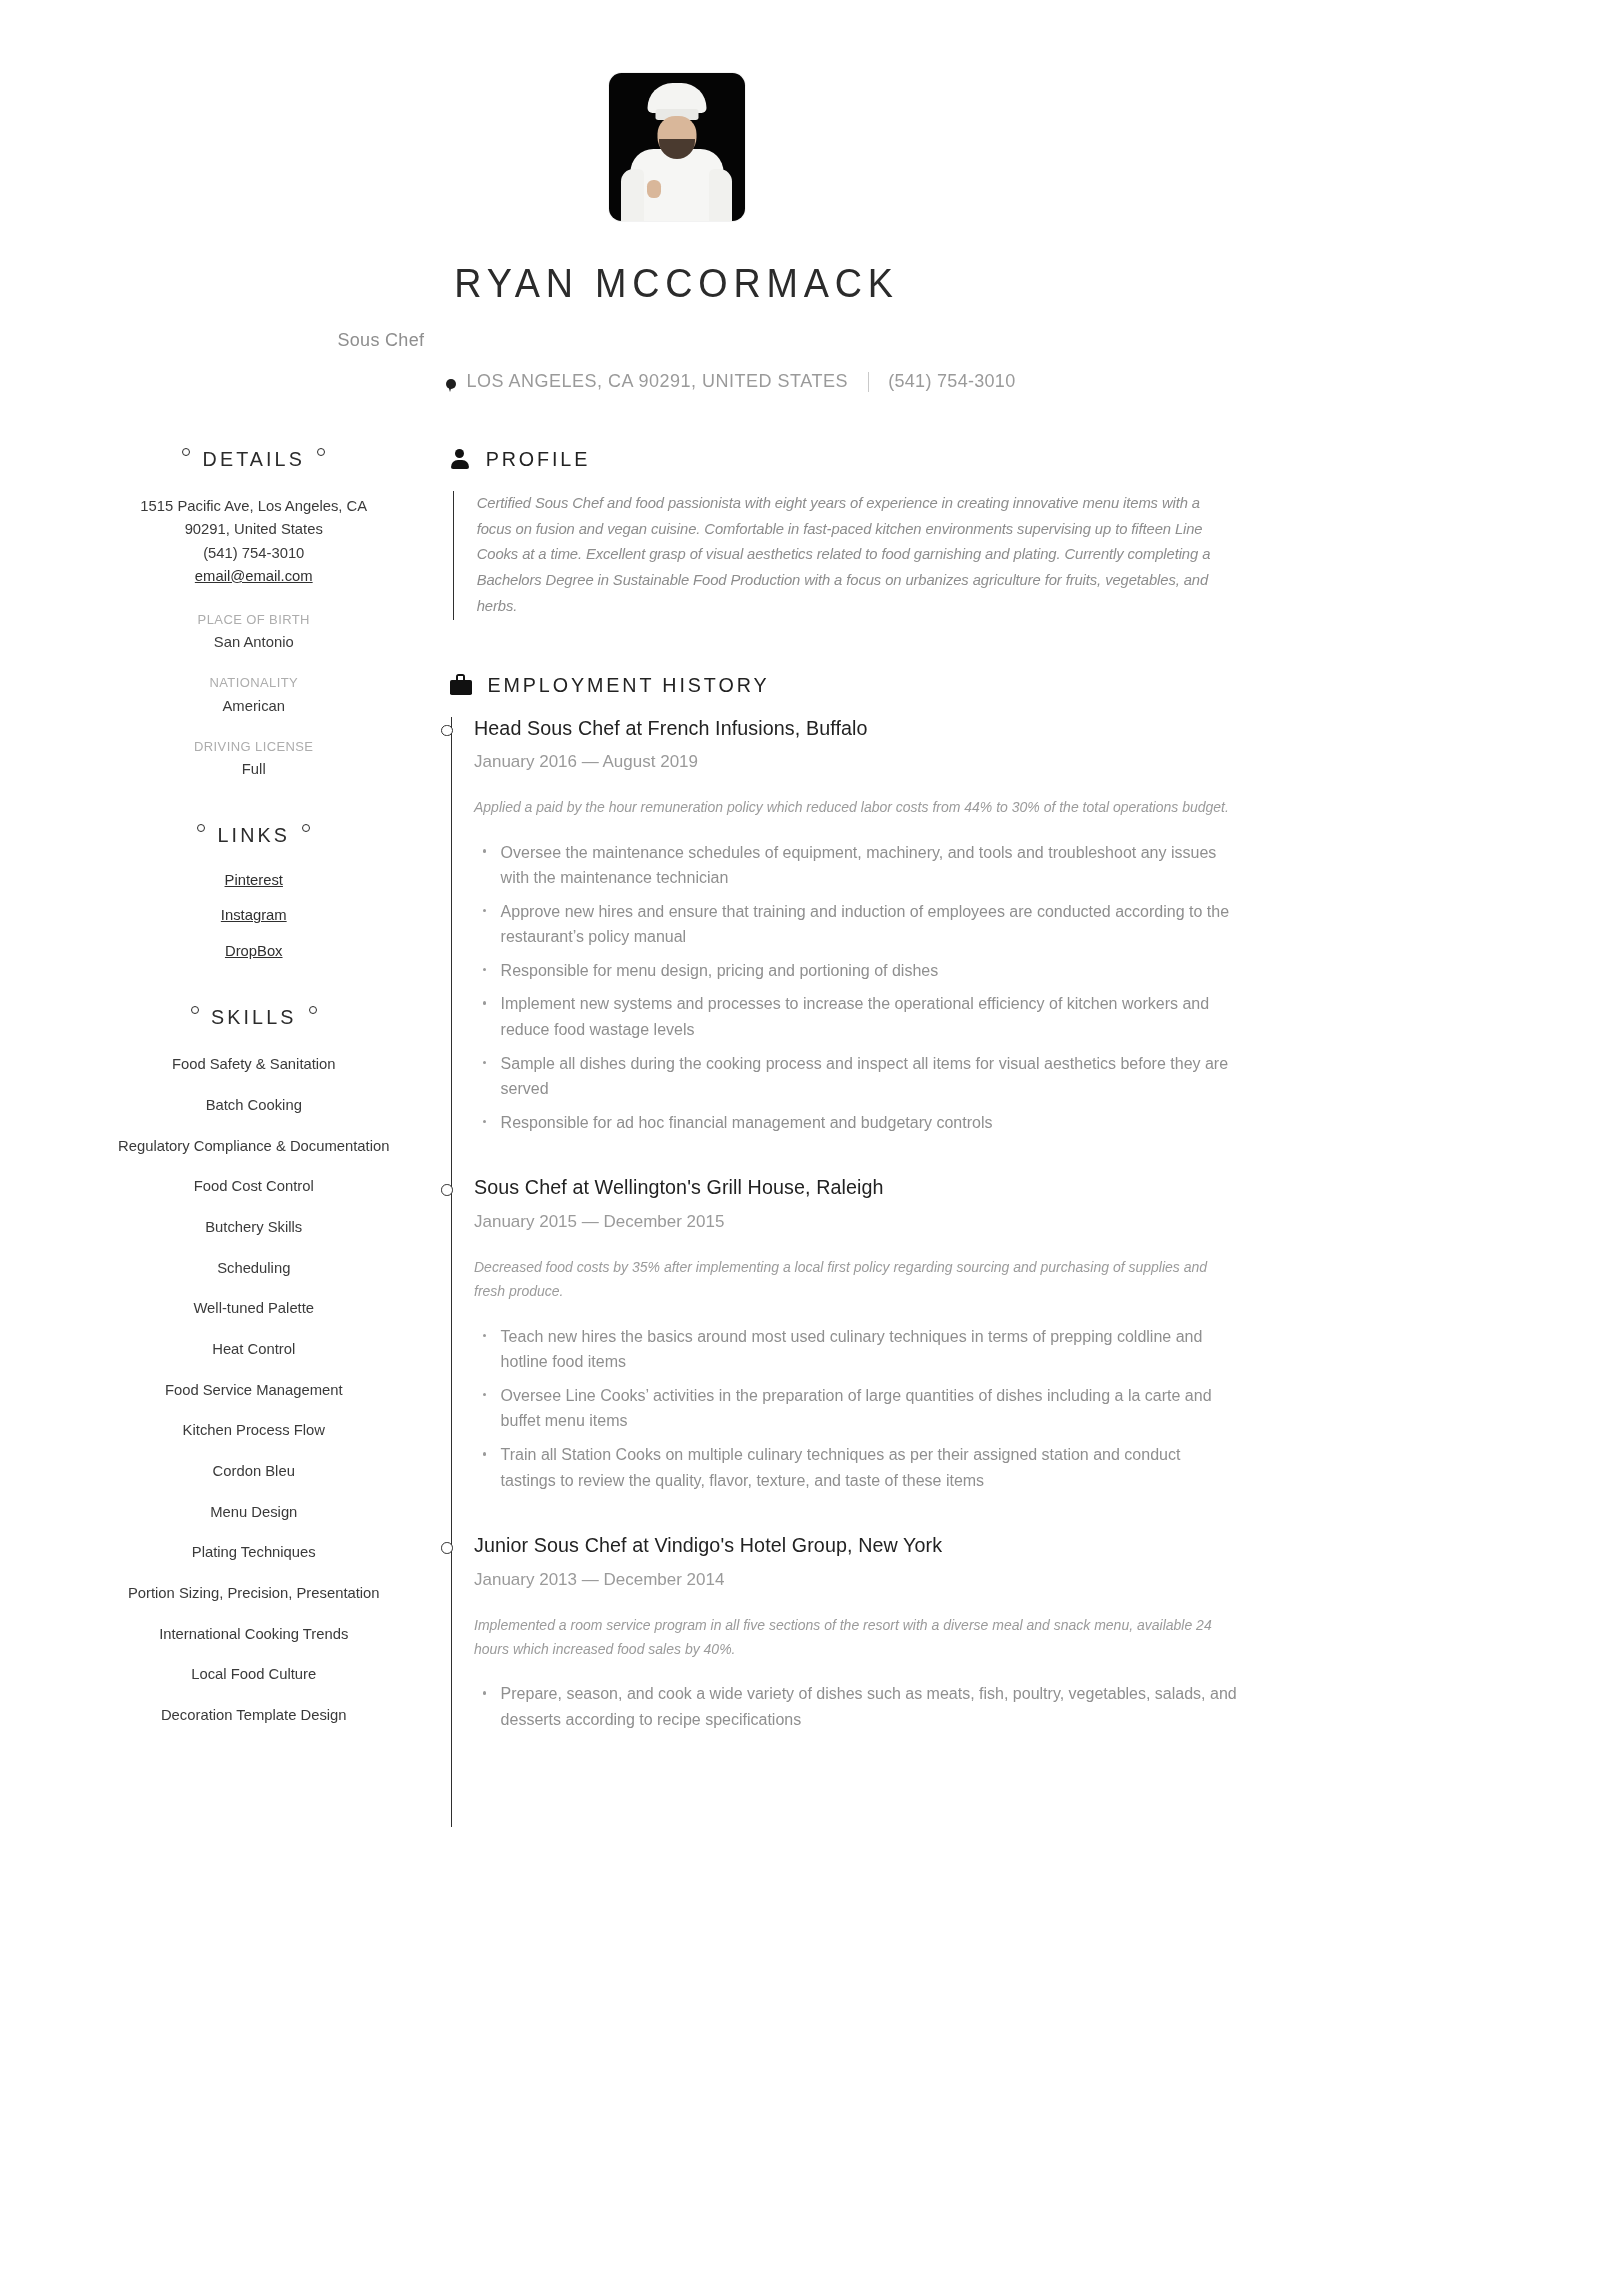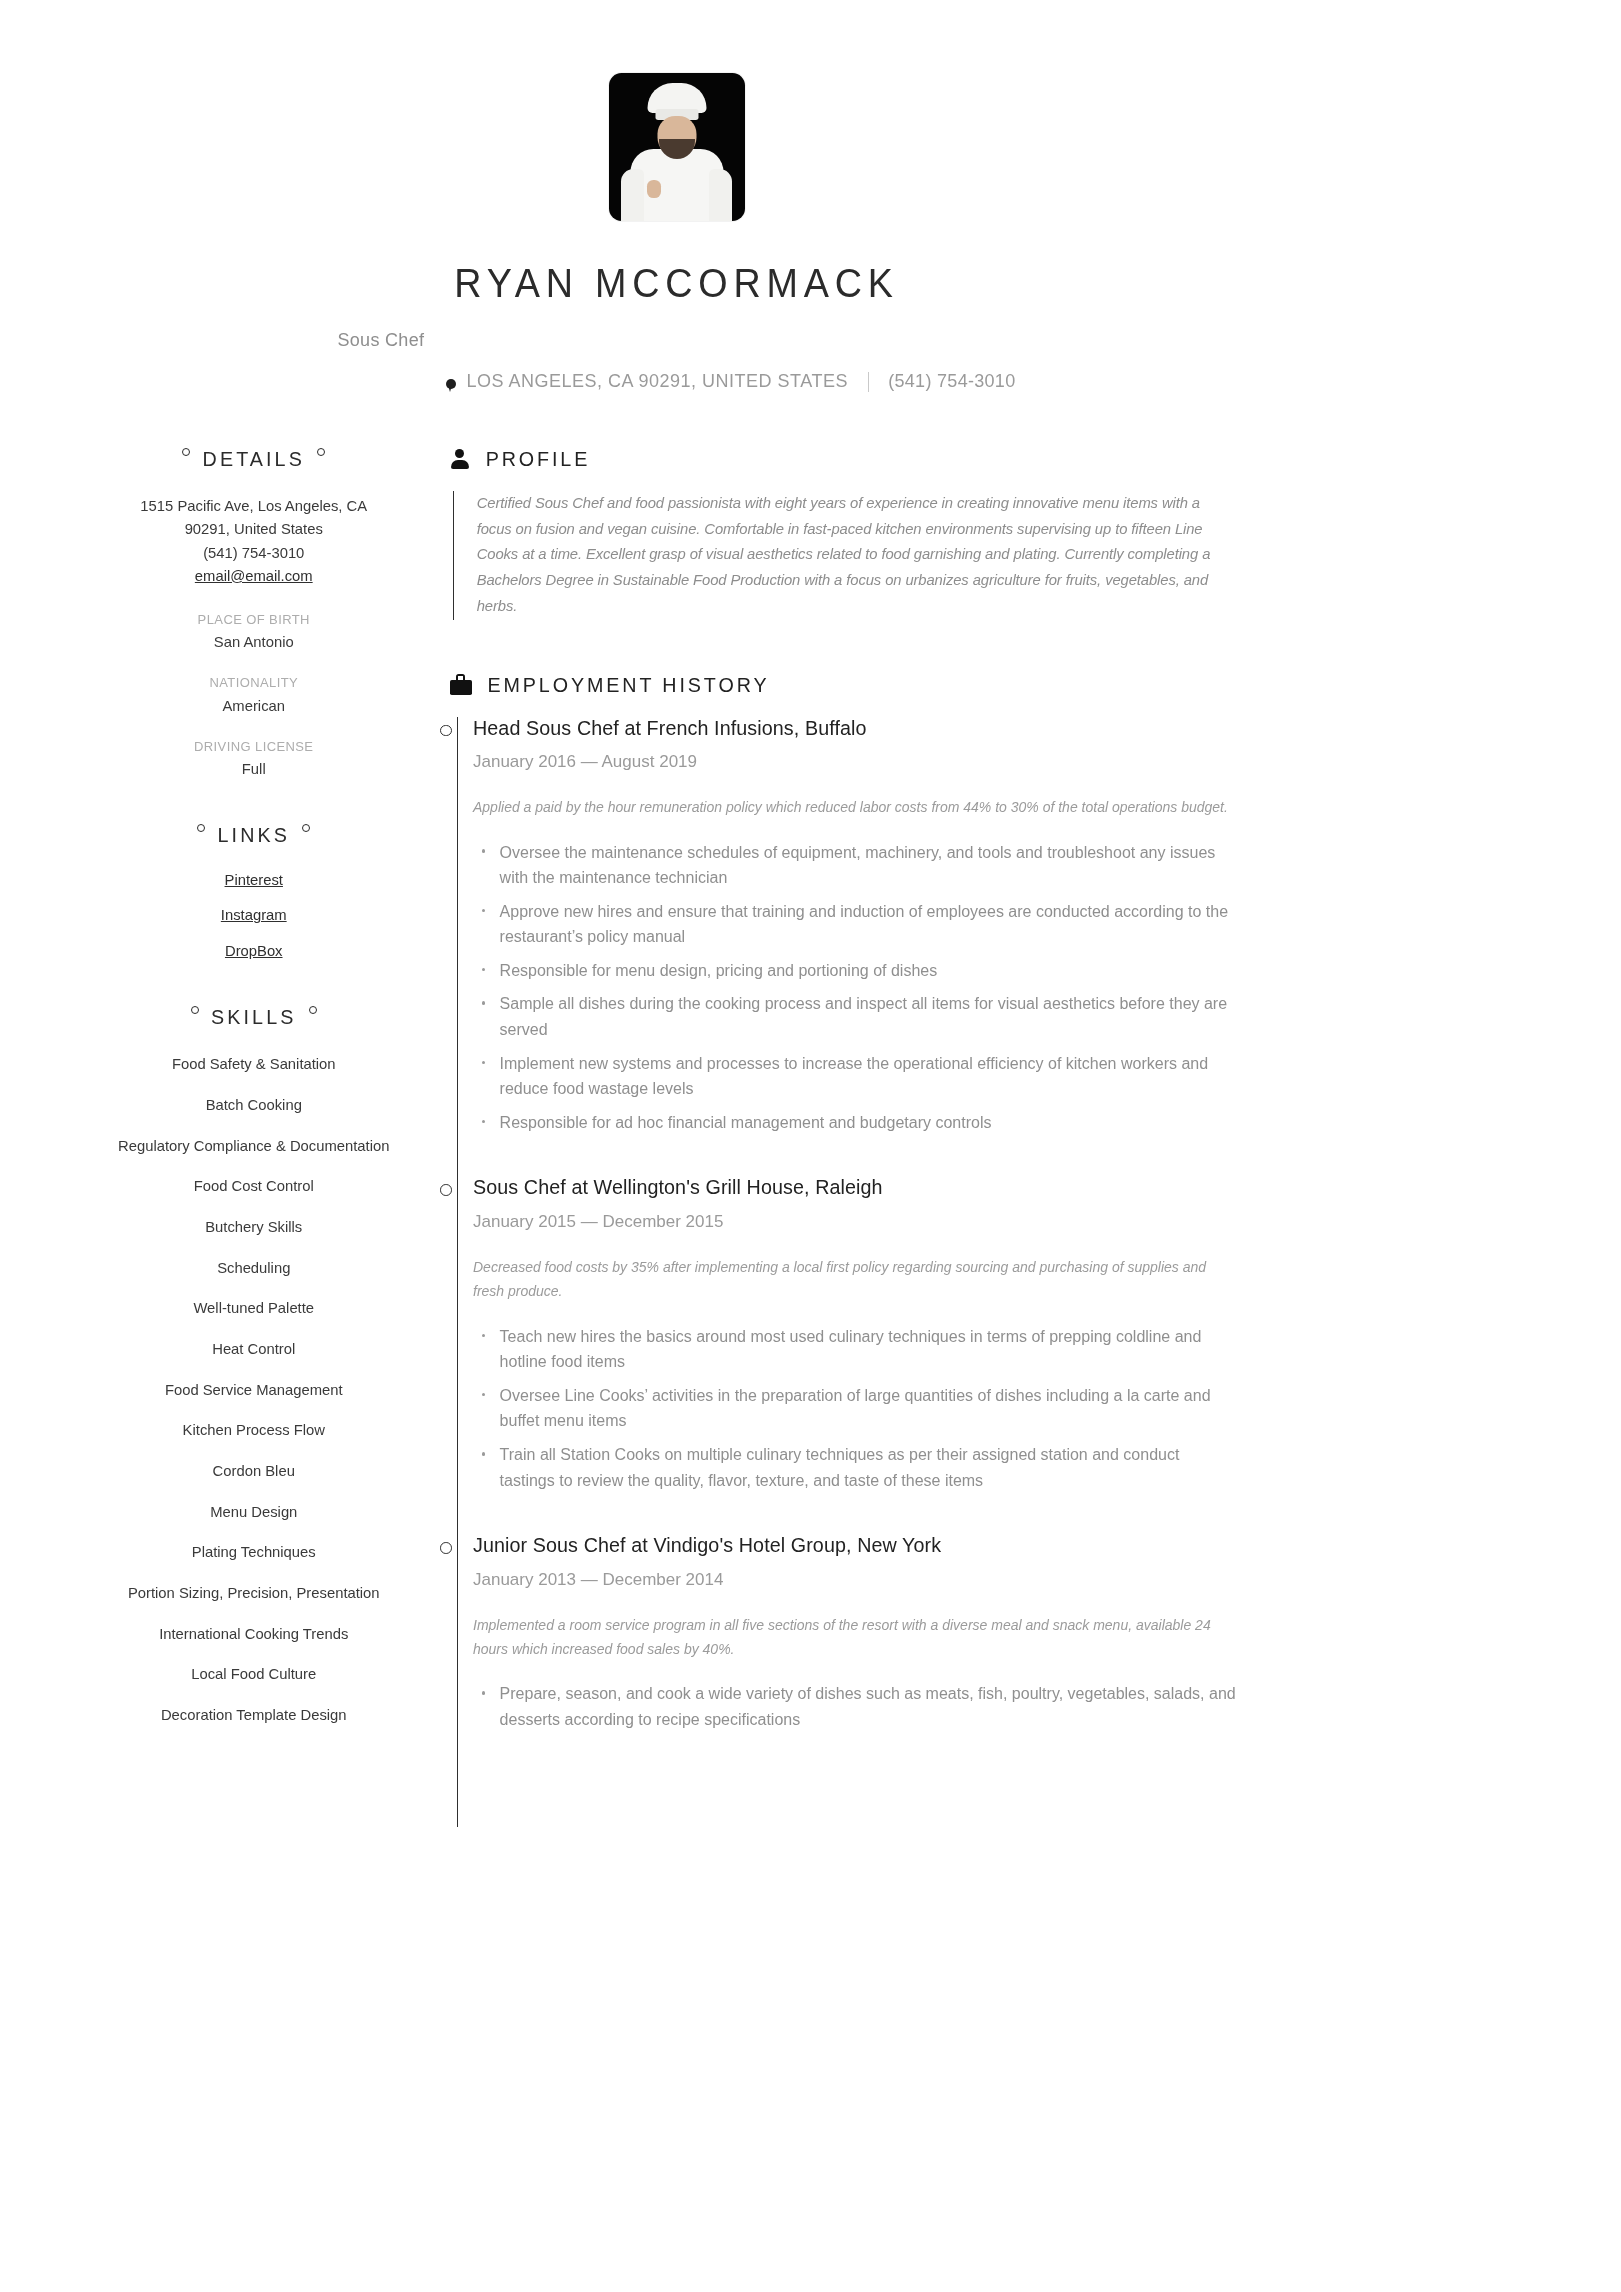--- a/index.html
+++ b/index.html
@@ -314,22 +314,22 @@
     font-size: 14.8px;
     line-height: 1.75;
     font-style: italic;
     color: #8d8d8d;
     letter-spacing: -0.1px;
   }
 
   .timeline {
     position: relative;
     border-left: 1.4px solid #2f2f2f;
-    padding-left: 15px;
-    margin-left: 7px;
+    padding-left: 22px;
+    margin-left: 1px;
     margin-top: 19.7px;
     padding-bottom: 86px;
   }
   .job { position: relative; margin-bottom: 41px; }
   .job:last-child { margin-bottom: 0; }
   .job .dot {
     position: absolute;
     left: -33px;
     top: 8px;
     width: 11.6px;
@@ -495,22 +495,22 @@
 
           <div class="job">
             <span class="dot"></span>
             <div class="job-title">Head Sous Chef at  French Infusions, Buffalo</div>
             <div class="job-dates">January 2016 — August 2019</div>
             <div class="job-summary">Applied a paid by the hour remuneration policy which reduced labor costs from 44% to 30% of the total operations budget.</div>
             <ul class="job-bullets">
               <li>Oversee the maintenance schedules of equipment, machinery, and tools and troubleshoot any issues with the maintenance technician</li>
               <li>Approve new hires and ensure that training and induction of employees are conducted according to the restaurant’s policy manual</li>
               <li>Responsible for menu design, pricing and portioning of dishes</li>
+              <li>Implement new systems and processes to increase the operational efficiency of kitchen workers and reduce food wastage levels</li>
               <li>Sample all dishes during the cooking process and inspect all items for visual aesthetics before they are served</li>
-              <li>Implement new systems and processes to increase the operational efficiency of kitchen workers and reduce food wastage levels</li>
               <li>Responsible for ad hoc financial management and budgetary controls</li>
             </ul>
           </div>
 
           <div class="job">
             <span class="dot"></span>
             <div class="job-title">Sous Chef at  Wellington's Grill House, Raleigh</div>
             <div class="job-dates">January 2015 — December 2015</div>
             <div class="job-summary">Decreased food costs by 35% after implementing a local first policy regarding sourcing and purchasing of supplies and fresh produce.</div>
             <ul class="job-bullets">

